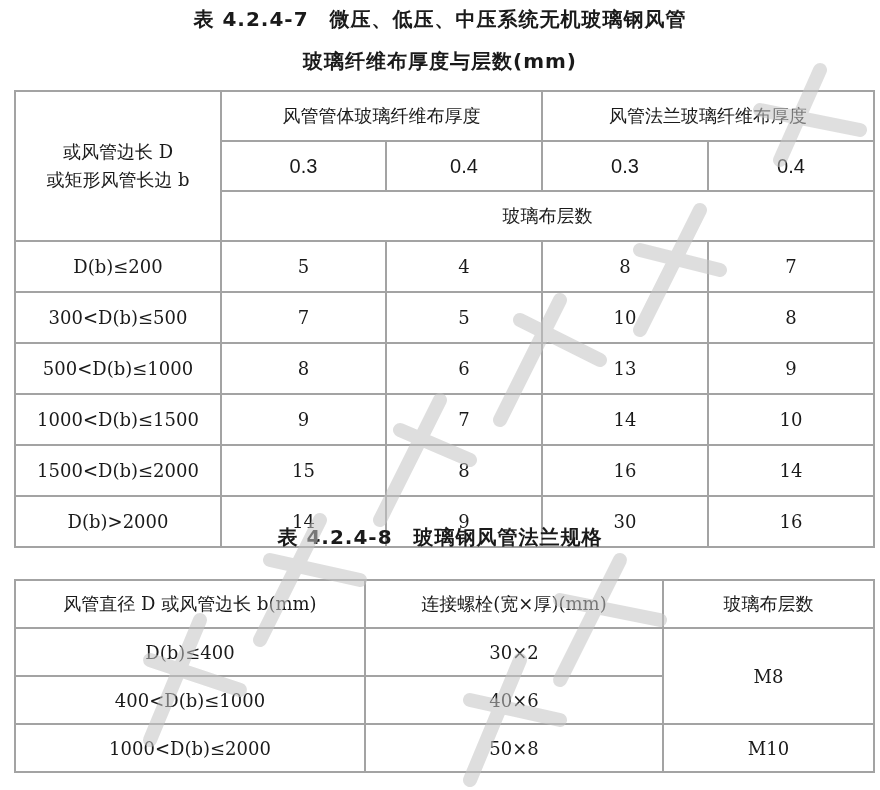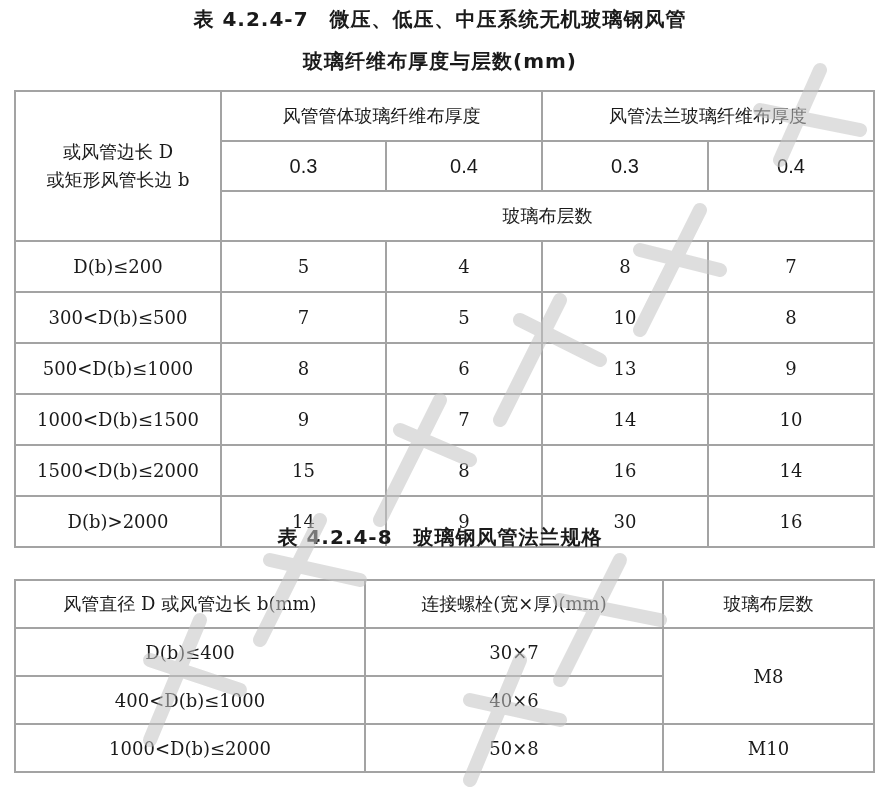--- a/index.html
+++ b/index.html
@@ -109,21 +109,21 @@
       <col style="width:211px">
   </colgroup>
   <tbody>
       <tr class="hdr">
     <td>风管直径 D 或风管边长 b(mm)</td>
     <td>连接螺栓(宽×厚)(mm)</td>
     <td>玻璃布层数</td>
   </tr>
   <tr>
     <td>D(b)≤400</td>
-    <td>30×7</td>
+    <td>30×2</td>
     <td rowspan="2">M8</td>
   </tr>
   <tr>
     <td>400&lt;D(b)≤1000</td>
     <td>40×6</td>
   </tr>
   <tr>
     <td>1000&lt;D(b)≤2000</td>
     <td>50×8</td>
     <td>M10</td>

